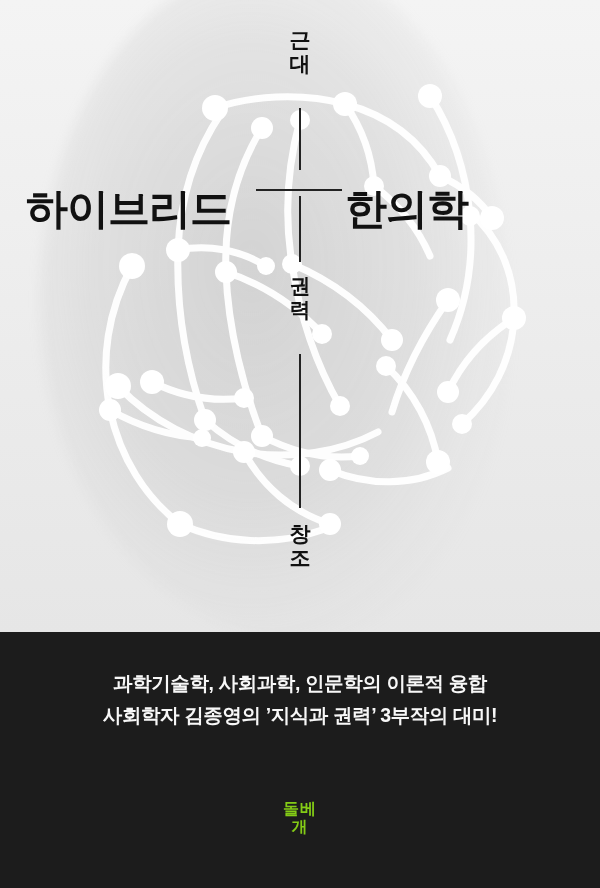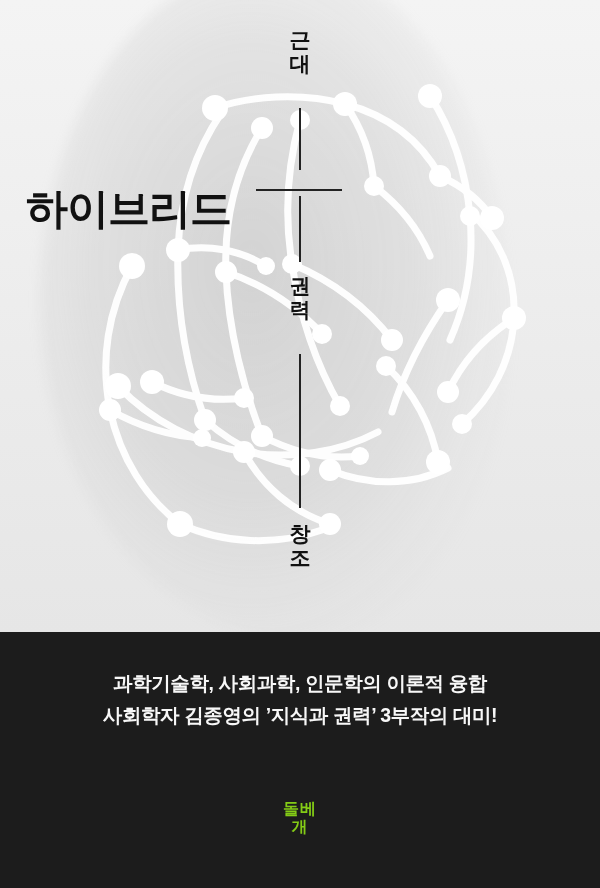--- a/index.html
+++ b/index.html
@@ -234,20 +234,21 @@
       </g>
     </svg>
 
     <div class="hline hline-left"></div>
     <div class="vline vline-1"></div>
     <div class="vline vline-2"></div>
     <div class="vline vline-3"></div>
 
     <div class="title-row">
       <div class="title-main">하이브리드</div>
+      <div class="title-main">한의학</div>
     </div>
 
     <div class="center-col">
       <div class="kw kw-1">
         <span>근</span>
         <span>대</span>
       </div>
       <div class="kw kw-2">
         <span>권</span>
         <span>력</span>

